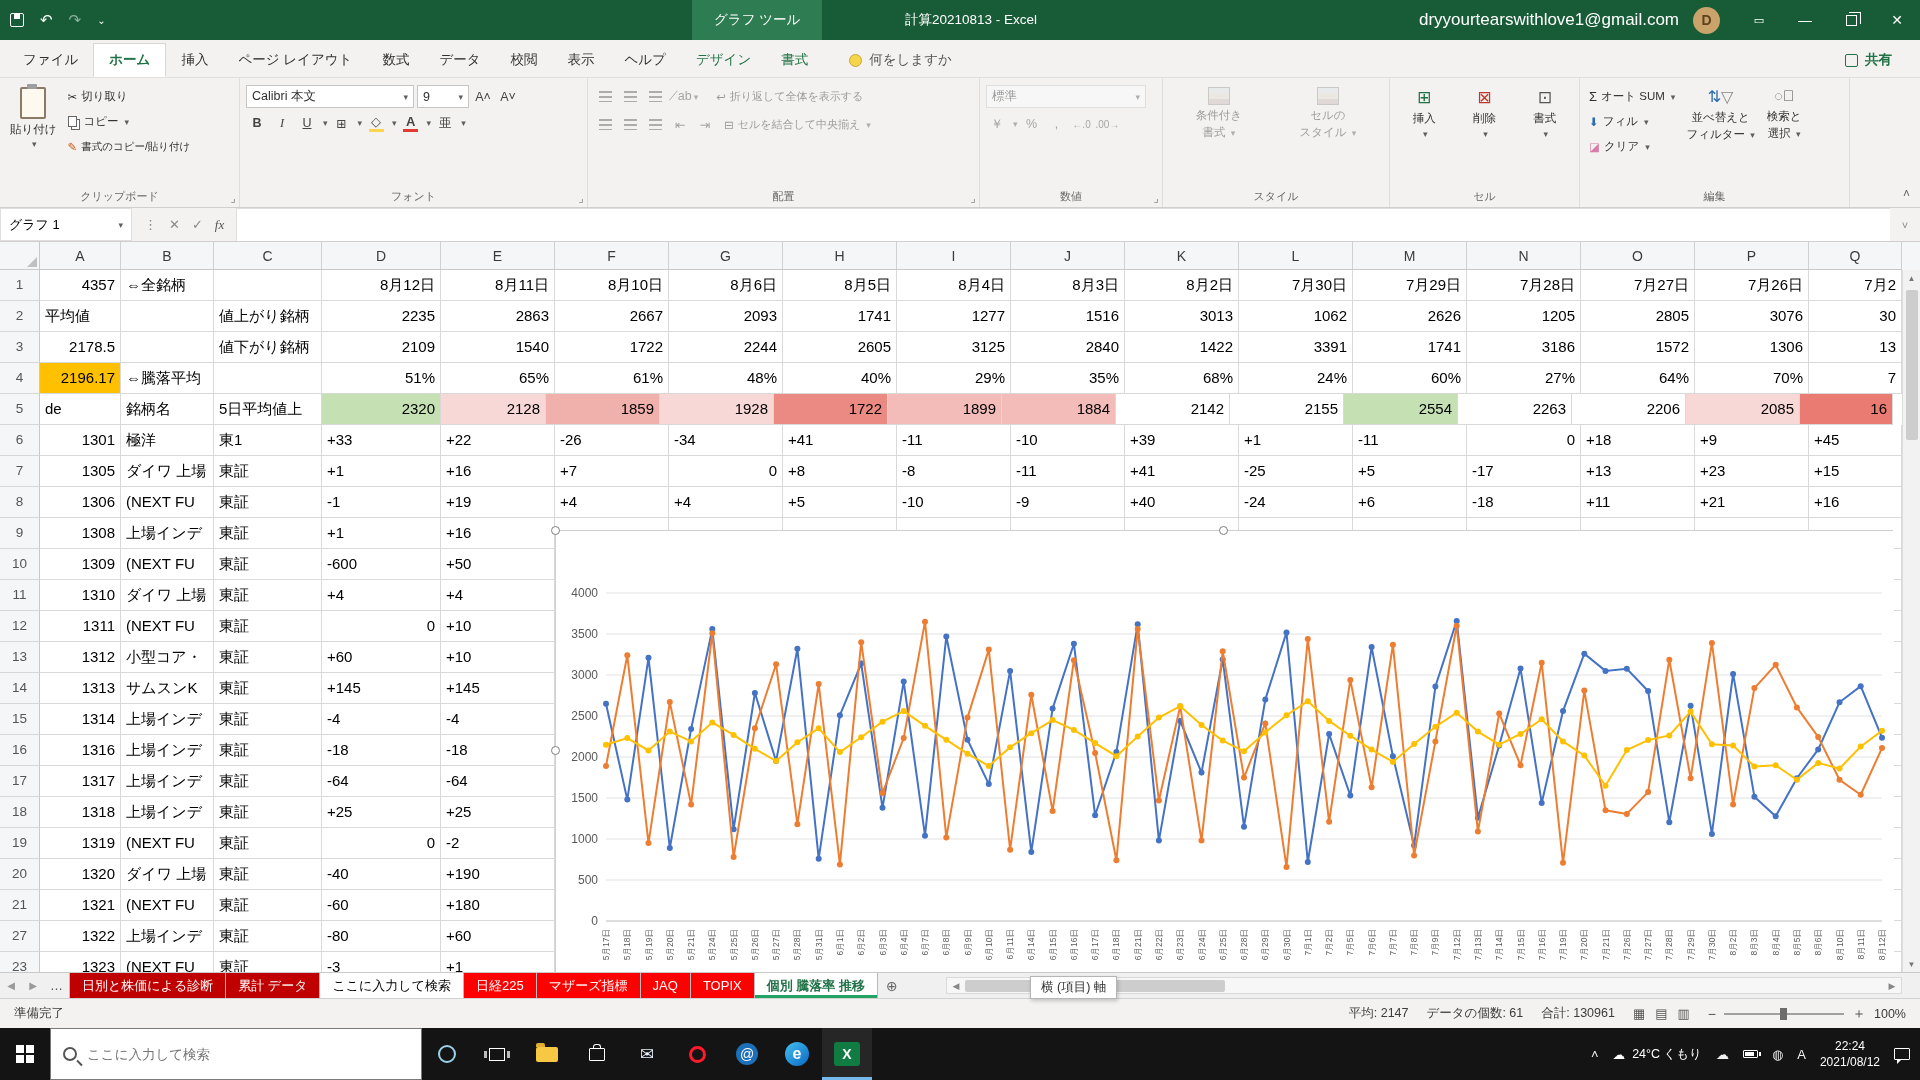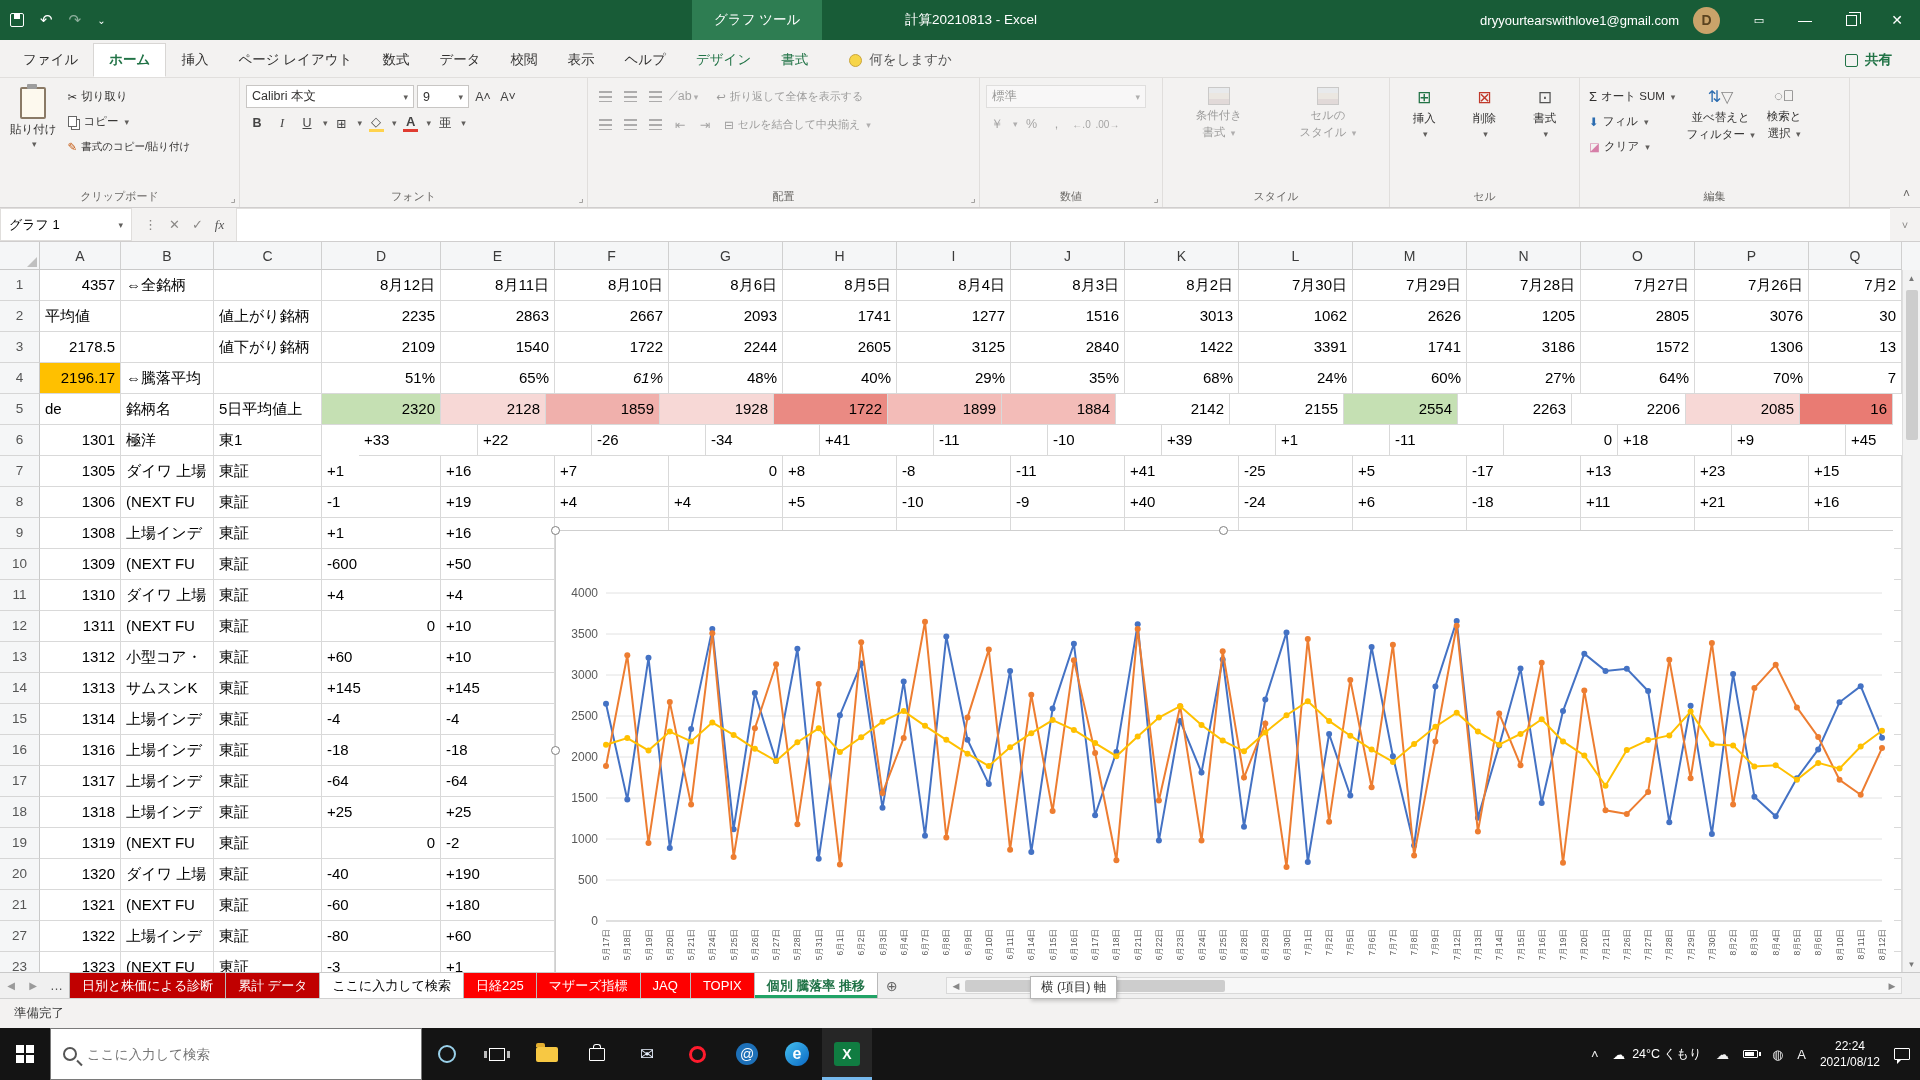--- a/index.html
+++ b/index.html
@@ -9,21 +9,21 @@
   
   .titlebar { position:relative; height:40px; background:#185c37; color:#fff; }
   .qa { position:absolute; left:10px; top:0; height:40px; display:flex; align-items:center; gap:16px; }
   .qa span { font-size:15px; color:#fff; }
   .qa .dim { opacity:.5; }
   .save-ico { display:inline-block; width:14px; height:14px; border:1.5px solid #fff; border-radius:2px; position:relative; }
   .save-ico:before { content:""; position:absolute; left:3px; top:0; width:6px; height:5px; background:#fff; }
   .ct-seg { position:absolute; left:692px; top:0; height:40px; padding:0 22px; background:#2e7d52; display:flex; align-items:center; font-size:13.5px; }
   .tb-title { position:absolute; left:905px; top:0; height:40px; display:flex; align-items:center; font-size:13.5px; }
   .tb-right { position:absolute; right:0; top:0; height:40px; display:flex; align-items:center; }
-  .tb-mail { font-size:13px; margin-right:14px; }
+  .tb-mail { font-size:17px; margin-right:14px; }
   .avatar { width:27px; height:27px; border-radius:50%; background:#c9a36a; color:#5a4320; font-weight:bold; display:flex; align-items:center; justify-content:center; font-size:14px; margin-right:16px; }
   .win-btn { width:46px; height:40px; display:flex; align-items:center; justify-content:center; font-size:14px; color:#fff; }
   .restore-ico { position:relative; width:11px; height:11px; border:1px solid #fff; }
   .restore-ico:before { content:""; position:absolute; left:2px; top:-4px; width:11px; height:11px; border:1px solid #fff; border-bottom:none; border-left:none; }
 
   
   .tabrow { height:38px; background:#f3f2f1; display:flex; align-items:flex-end; padding-left:8px; border-bottom:1px solid #e1dfdd; }
   #ribbon-tabs { display:flex; height:34px; }
   .rtab { padding:0 15px; display:flex; align-items:center; font-size:13.5px; color:#323130; cursor:default; white-space:nowrap; }
   .rtab.sel { background:#fff; color:#217346; border:1px solid #d8d6d4; border-bottom:1px solid #fff; font-weight:bold; }
@@ -492,21 +492,21 @@
         <div class="gcell ar" style="width: 114px;">1306</div>
         <div class="gcell ar" style="width: 93px;">13</div>
       </div>
       <div class="grow">
         <div class="row-h">4</div>
         <div class="gcell ar" style="width: 81px; background: rgb(255, 192, 0);">2196.17</div>
         <div class="gcell al" style="width: 93px;">⇔騰落平均</div>
         <div class="gcell ar" style="width: 108px;"></div>
         <div class="gcell ar" style="width: 119px;">51%</div>
         <div class="gcell ar" style="width: 114px;">65%</div>
-        <div class="gcell ar" style="width: 114px; font-style: italic;">61%</div>
+        <div class="gcell ar" style="width: 114px;">61%</div>
         <div class="gcell ar" style="width: 114px;">48%</div>
         <div class="gcell ar" style="width: 114px;">40%</div>
         <div class="gcell ar" style="width: 114px;">29%</div>
         <div class="gcell ar" style="width: 114px;">35%</div>
         <div class="gcell ar" style="width: 114px;">68%</div>
         <div class="gcell ar" style="width: 114px;">24%</div>
         <div class="gcell ar" style="width: 114px;">60%</div>
         <div class="gcell ar" style="width: 114px;">27%</div>
         <div class="gcell ar" style="width: 114px;">64%</div>
         <div class="gcell ar" style="width: 114px;">70%</div>
@@ -530,21 +530,21 @@
         <div class="gcell ar" style="width: 114px;">2263</div>
         <div class="gcell ar" style="width: 114px;">2206</div>
         <div class="gcell ar" style="width: 114px; background: rgb(247, 216, 214);">2085</div>
         <div class="gcell ar" style="width: 93px; background: rgb(233, 123, 115);">16</div>
       </div>
       <div class="grow">
         <div class="row-h">6</div>
         <div class="gcell ar" style="width: 81px;">1301</div>
         <div class="gcell al" style="width: 93px;">極洋</div>
         <div class="gcell al" style="width: 108px;">東1</div>
-        <div class="gcell al" style="width: 119px; margin-left: 37px;">+33</div>
+        <div class="gcell al" style="width: 119px;">+33</div>
         <div class="gcell al" style="width: 114px;">+22</div>
         <div class="gcell al" style="width: 114px;">-26</div>
         <div class="gcell al" style="width: 114px;">-34</div>
         <div class="gcell al" style="width: 114px;">+41</div>
         <div class="gcell al" style="width: 114px;">-11</div>
         <div class="gcell al" style="width: 114px;">-10</div>
         <div class="gcell al" style="width: 114px;">+39</div>
         <div class="gcell al" style="width: 114px;">+1</div>
         <div class="gcell al" style="width: 114px;">-11</div>
         <div class="gcell ar" style="width: 114px;">0</div>
@@ -1195,20 +1195,38 @@
     <span class="harr">◀</span>
     <span class="hthumb"></span>
     <span class="harr" style="margin-left:auto">▶</span>
   </div>
 </div>
 
 <div class="axis-tooltip">横 (項目) 軸</div>
 
 <div class="statusbar">
   <span class="sb-mode">準備完了</span>
+  <div class="sb-right">
+    <span>平均: 2147</span>
+    <span>データの個数: 61</span>
+    <span>合計: 130961</span>
+    <span class="viewicons">
+      <span>▦</span>
+      <span>▤</span>
+      <span>▥</span>
+    </span>
+    <span class="zoom">
+      <span class="zi">−</span>
+      <span class="track">
+          <span class="zthumb"></span>
+        </span>
+      <span class="zi">＋</span>
+      <span>100%</span>
+    </span>
+  </div>
 </div>
 
 <div class="taskbar">
   <div class="tk-btn">
     <span class="win-logo">
         <i></i>
         <i></i>
         <i></i>
         <i></i>
       </span>

